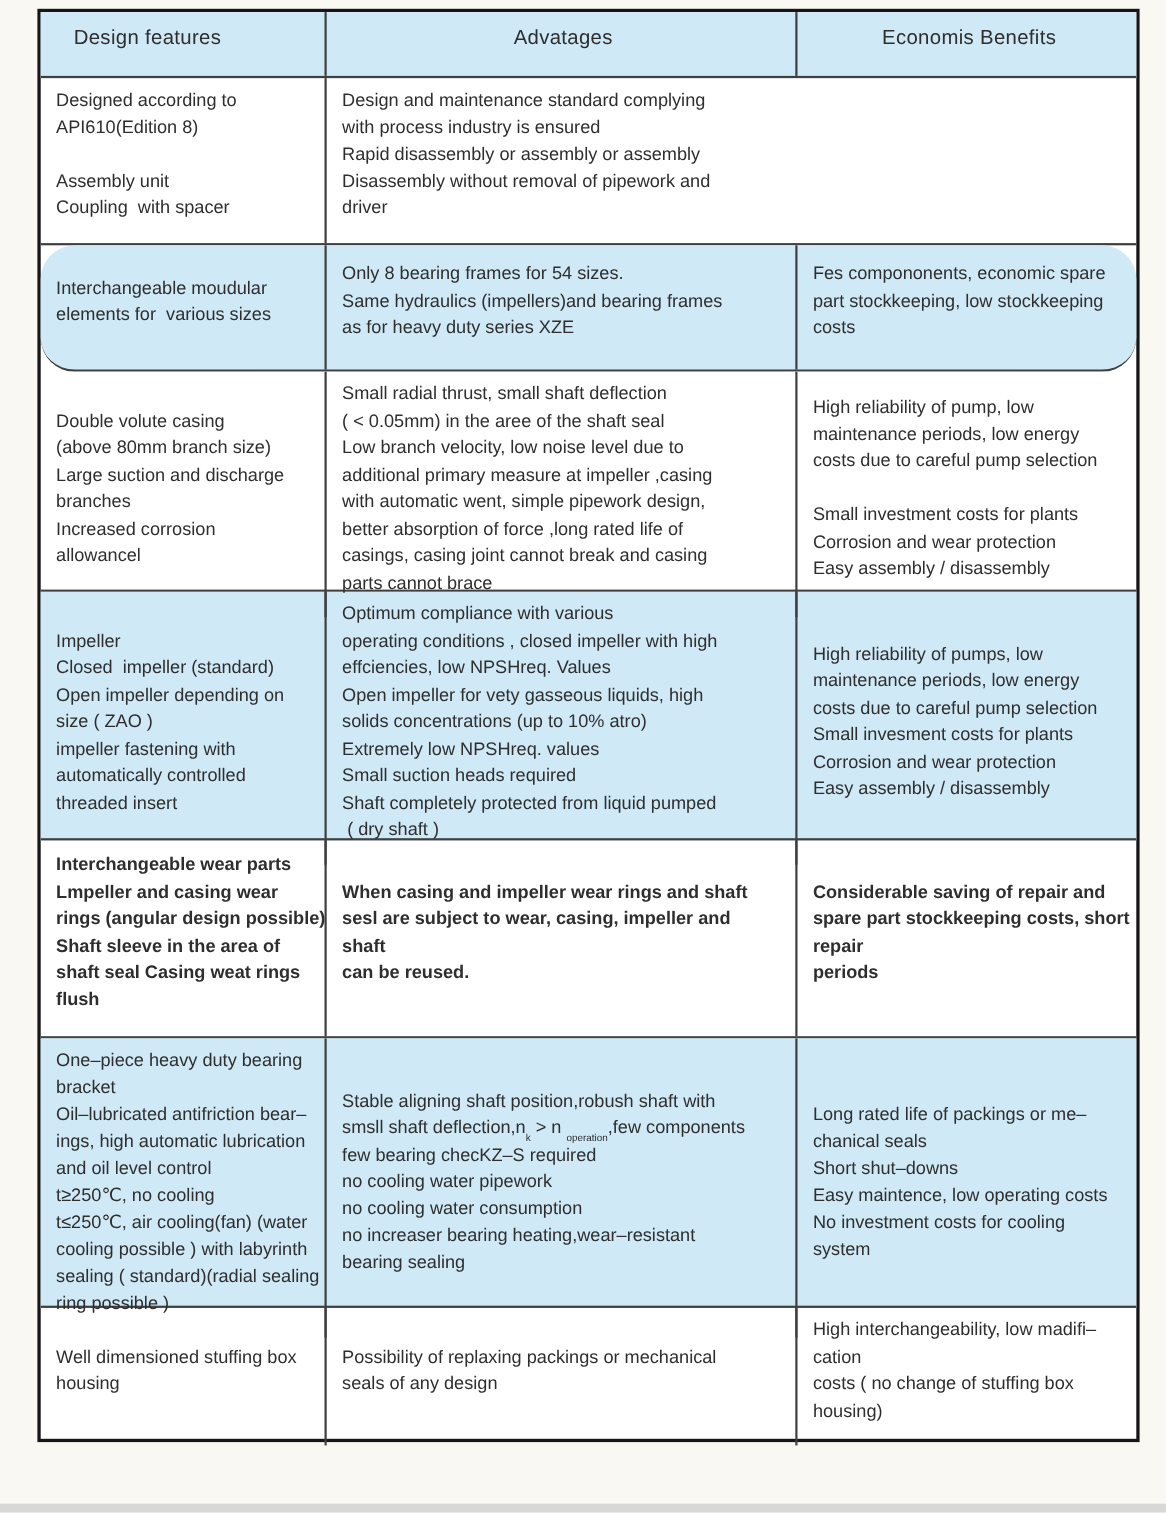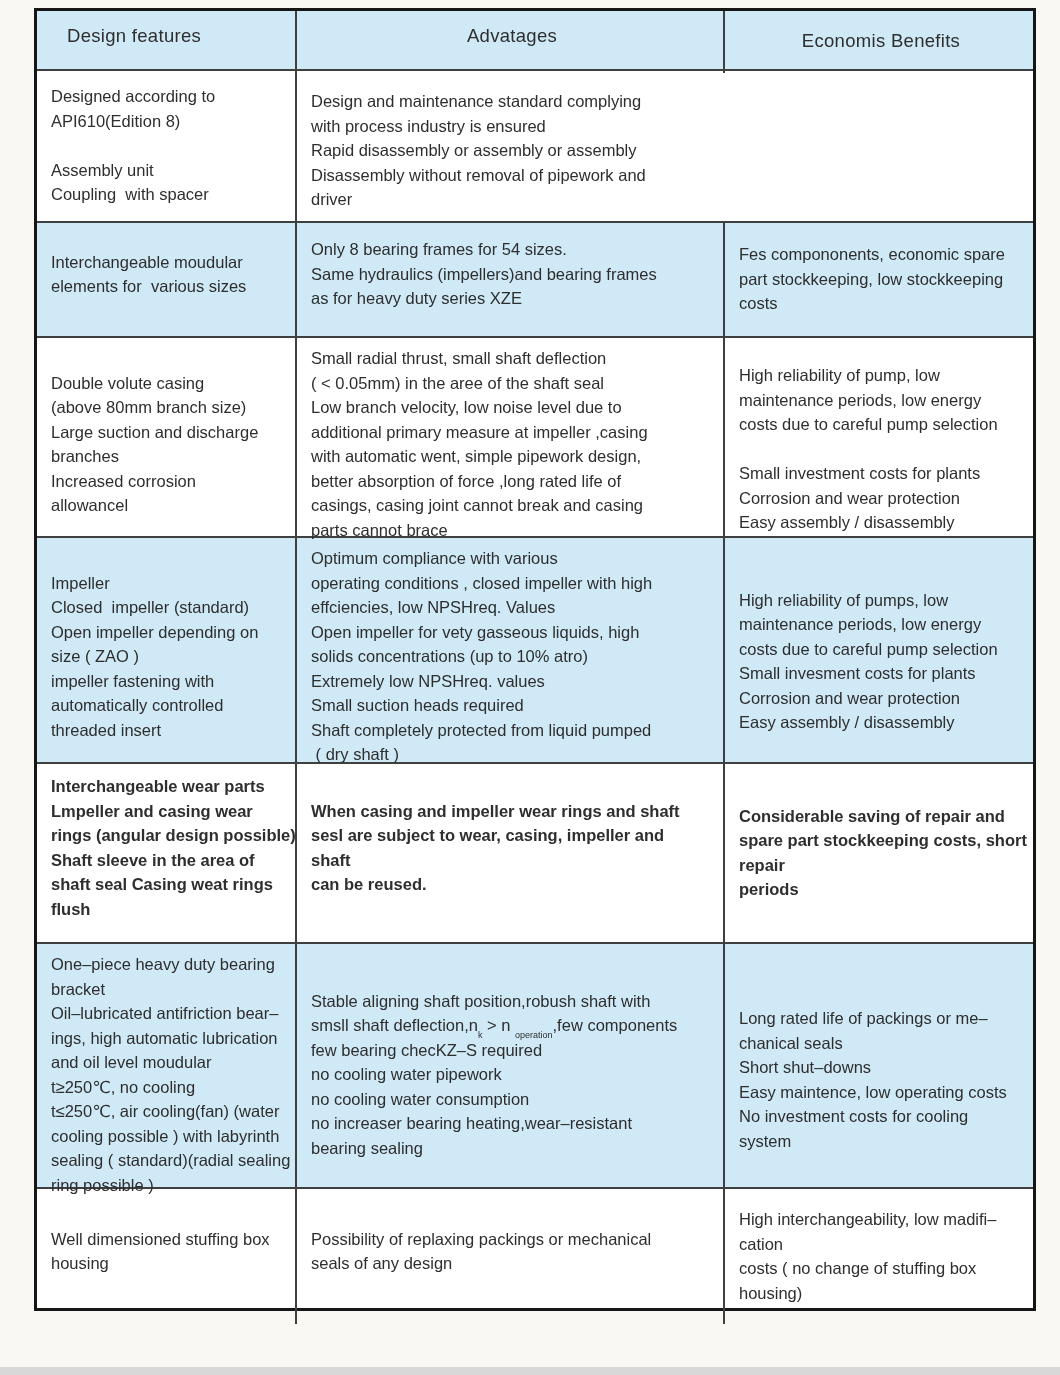--- a/index.html
+++ b/index.html
@@ -31,33 +31,33 @@
     box-sizing:border-box;
     border-right:2px solid var(--border,#3f3f3f);
     padding:8px 10px 19px 14px;
     display:flex;
     flex-direction:column;
     justify-content:center;
     font-size:16.5px;
     line-height:24.5px;
     overflow:visible;
   }
-  .cell:last-child{border-right:none;margin-top:10px;}
+  .cell:last-child{border-right:none;}
   .line{white-space:pre;min-height:24.5px;}
   sub{font-size:9px;line-height:0;position:relative;top:2px;}
   .row.header{height:60px;}
   .row.header .cell{
     font-size:18.5px;
     justify-content:center;
     letter-spacing:0.3px;
   }
   .row.header .cell.c2,.row.header .cell.c3{align-items:center;}
   .row.header .cell.c1{padding-left:30px;}
   .r1{height:152px;}
-  .r2{height:115px;}
+  .r2{height:115px;border-radius:31px;}
   .r3{height:200px;}
   .r4{height:226px;}
   .r5{height:180px;font-weight:bold;}
   .r6{height:245px;}
   .r7{height:119px;}
   .bottom-strip{
     position:absolute;
     left:0;bottom:0;
     width:100%;height:8px;
     background:var(--strip,#d8d8d8);
@@ -190,21 +190,21 @@
         <div class="line"><span>periods</span></div>
       </div>
   </div>
 
   <div class="row r6 shaded">
     <div class="cell">
         <div class="line"><span>One–piece heavy duty bearing</span></div>
         <div class="line"><span>bracket</span></div>
         <div class="line"><span>Oil–lubricated antifriction bear–</span></div>
         <div class="line"><span>ings, high automatic lubrication</span></div>
-        <div class="line"><span>and oil level moudular</span></div>
+        <div class="line"><span>and oil level control</span></div>
         <div class="line"><span>t≥250℃, no cooling</span></div>
         <div class="line"><span>t≤250℃, air cooling(fan) (water</span></div>
         <div class="line"><span>cooling possible ) with labyrinth</span></div>
         <div class="line"><span>sealing ( standard)(radial sealing</span></div>
         <div class="line"><span>ring possible )</span></div>
       </div>
     <div class="cell">
         <div class="line"><span>Stable aligning shaft position,robush shaft with</span></div>
         <div class="line"><span>smsll shaft deflection,n</span><sub>k</sub><span> &gt; n </span><sub>operation</sub><span>,few components</span></div>
         <div class="line"><span>few bearing checKZ–S required</span></div>

